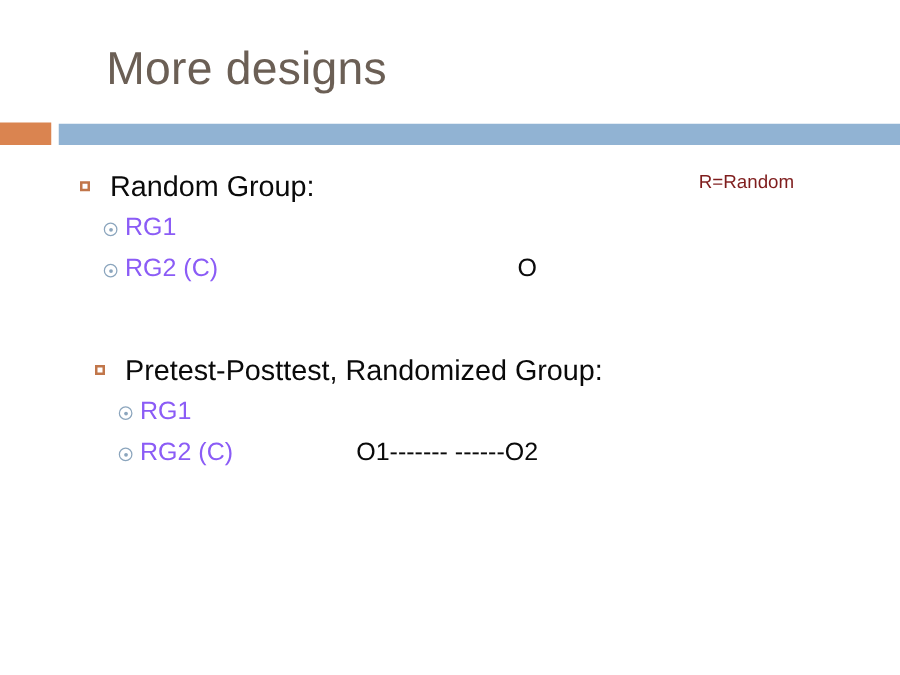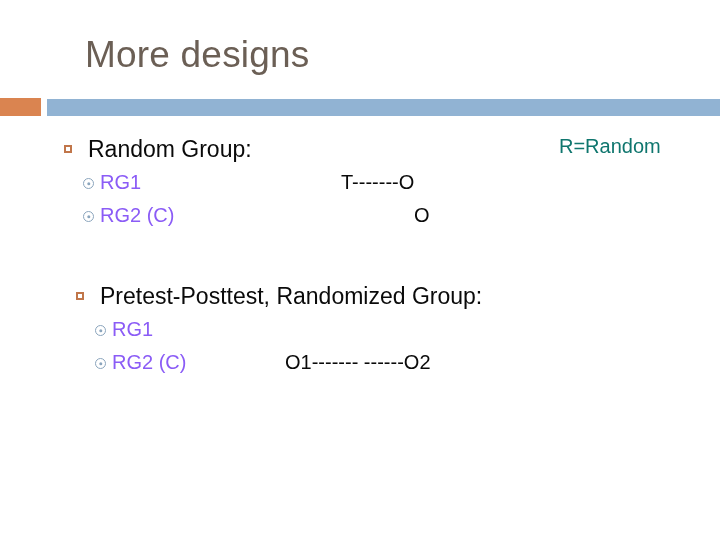--- a/index.html
+++ b/index.html
@@ -53,23 +53,23 @@
     width: 673px;
     height: 17px;
     background: #91b3d3;
   }
 
   
   .legend-note {
     position: absolute;
     left: 559px;
     top: 137px;
-    font-size: 20px;
+    font-size: 15px;
     line-height: 18px;
-    color: #0f766e;
+    color: #7f1d1d;
     white-space: nowrap;
   }
 
   
   .block {
     position: absolute;
     left: 0;
     width: 720px;
   }
   #block-1 { top: 134px; }
@@ -167,21 +167,20 @@
   <div class="block" id="block-1">
 
     <div class="lvl1-row">
       <span class="lvl1-bullet"></span>
       <span class="lvl1-text">Random Group:</span>
     </div>
 
     <div class="lvl2-row">
       <span class="lvl2-bullet"></span>
       <span class="lvl2-text">RG1</span>
-      <span class="notation n-a">T-------O</span>
     </div>
 
     <div class="lvl2-row">
       <span class="lvl2-bullet"></span>
       <span class="lvl2-text">RG2 (C)</span>
       <span class="notation n-b">O</span>
     </div>
 
   </div>
 

